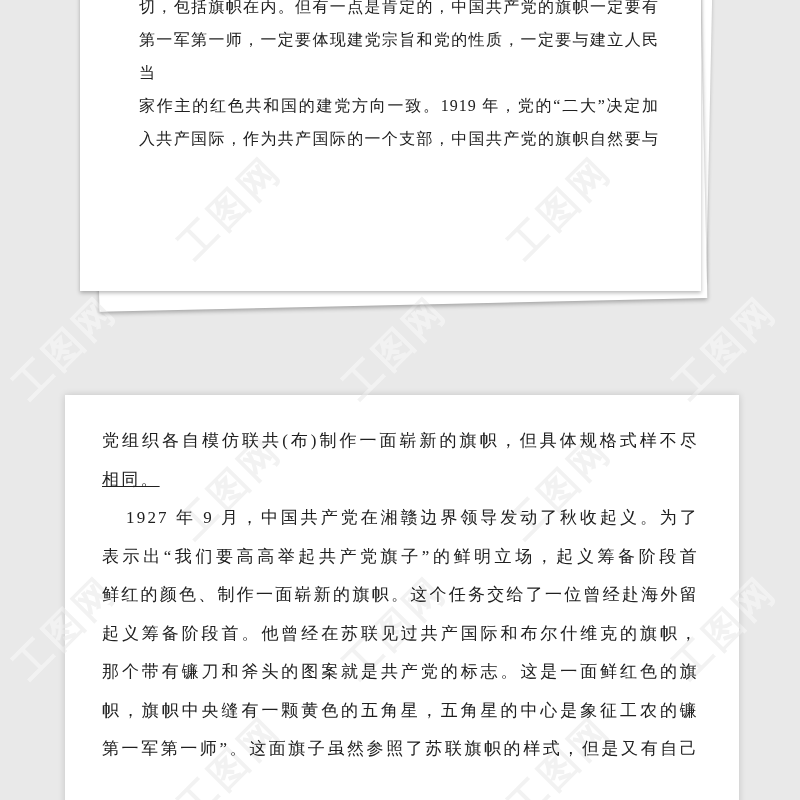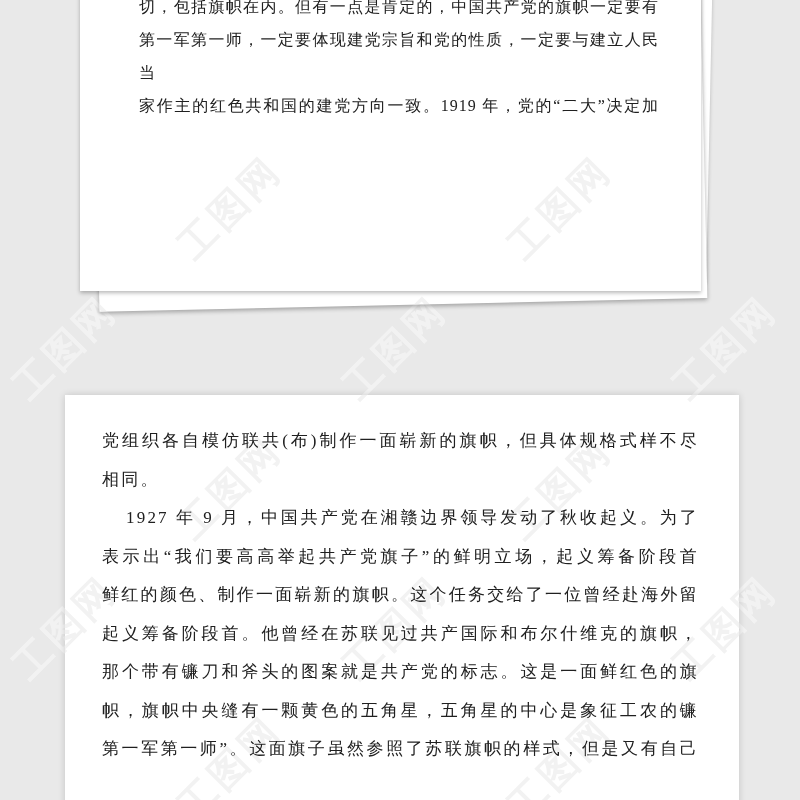--- a/index.html
+++ b/index.html
@@ -55,21 +55,21 @@
   .textcol { position:absolute; color:#202020; }
   .p1text {
     left:59px; top:70px; width:520px;
     font-size:16px; line-height:33px; letter-spacing:1px;
   }
   .p2text {
     left:37px; top:27px; width:597px;
     font-size:17px; line-height:38.5px; letter-spacing:2.2px;
   }
   .tline { text-align:justify; text-align-last:justify; }
-  .tline.short { text-align:left; text-align-last:left; }
+  .tline.short { text-align:left; text-align-last:left;text-decoration:underline; }
   .tline.indent { text-indent:24px; }
 </style>
 </head>
 <body>
 
 <div class="stage">
 
   <div class="wm-layer wm-under" id="wm-under">
       <div class="wm" style="left: 230px; top: 208px;"><b>工图网</b></div>
       <div class="wm" style="left: 560px; top: 208px;"><b>工图网</b></div>
@@ -86,20 +86,21 @@
     </div>
 
   <div class="sheet sheet-back-right"></div>
   <div class="sheet sheet-wedge"></div>
 
   <div class="sheet sheet-page1">
     <div class="textcol p1text" id="p1lines">
         <div class="tline">切，包括旗帜在内。但有一点是肯定的，中国共产党的旗帜一定要有</div>
         <div class="tline">第一军第一师，一定要体现建党宗旨和党的性质，一定要与建立人民当</div>
         <div class="tline">家作主的红色共和国的建党方向一致。1919 年，党的“二大”决定加</div>
+        <div class="tline">入共产国际，作为共产国际的一个支部，中国共产党的旗帜自然要与</div>
       </div>
   </div>
 
   <div class="sheet sheet-page2">
     <div class="textcol p2text" id="p2lines">
         <div class="tline">党组织各自模仿联共(布)制作一面崭新的旗帜，但具体规格式样不尽</div>
         <div class="tline short">相同。</div>
         <div class="tline indent">1927 年 9 月，中国共产党在湘赣边界领导发动了秋收起义。为了</div>
         <div class="tline">表示出“我们要高高举起共产党旗子”的鲜明立场，起义筹备阶段首</div>
         <div class="tline">鲜红的颜色、制作一面崭新的旗帜。这个任务交给了一位曾经赴海外留</div>

